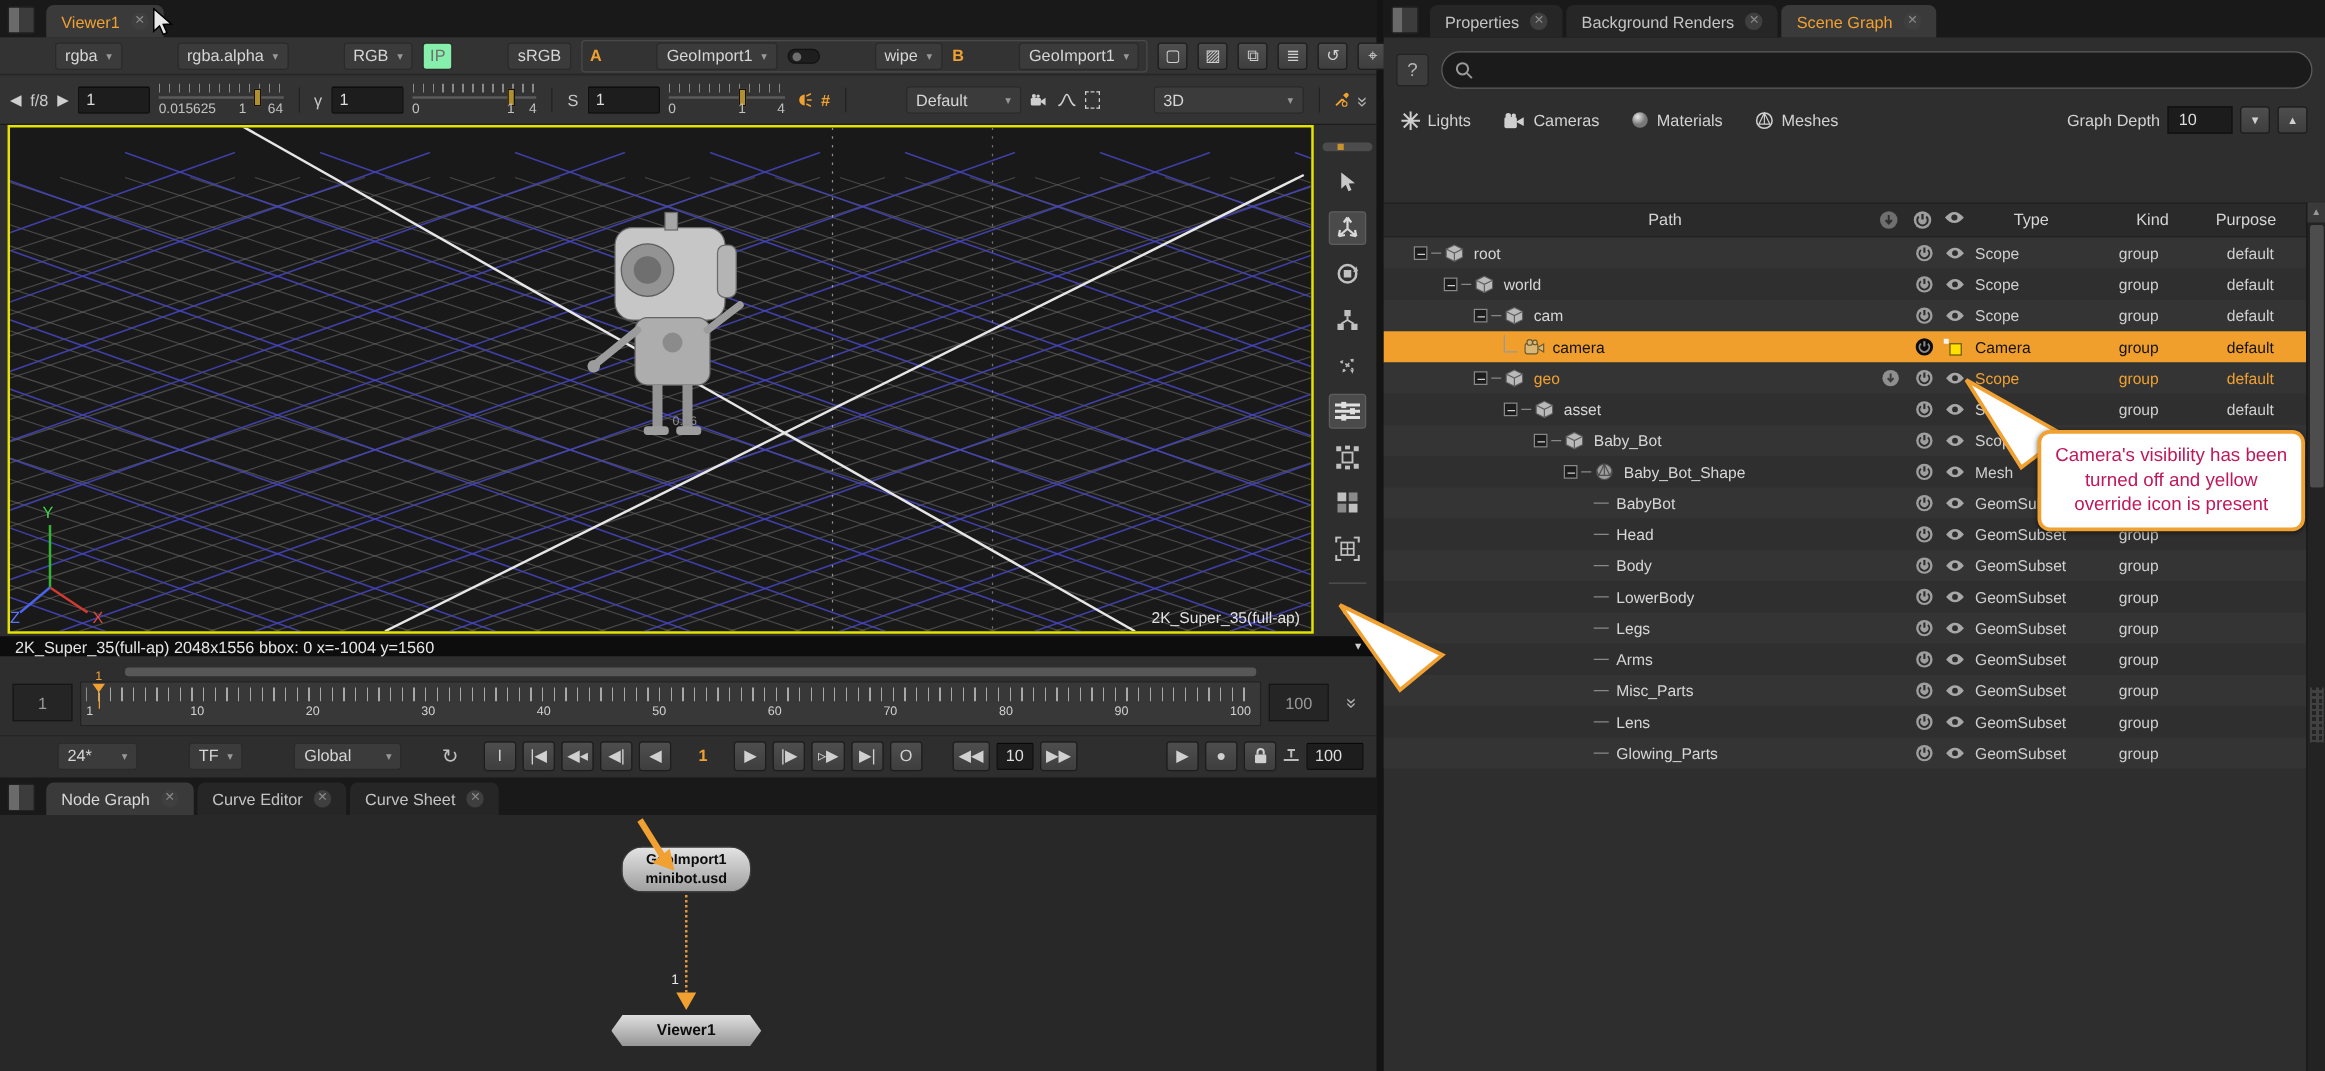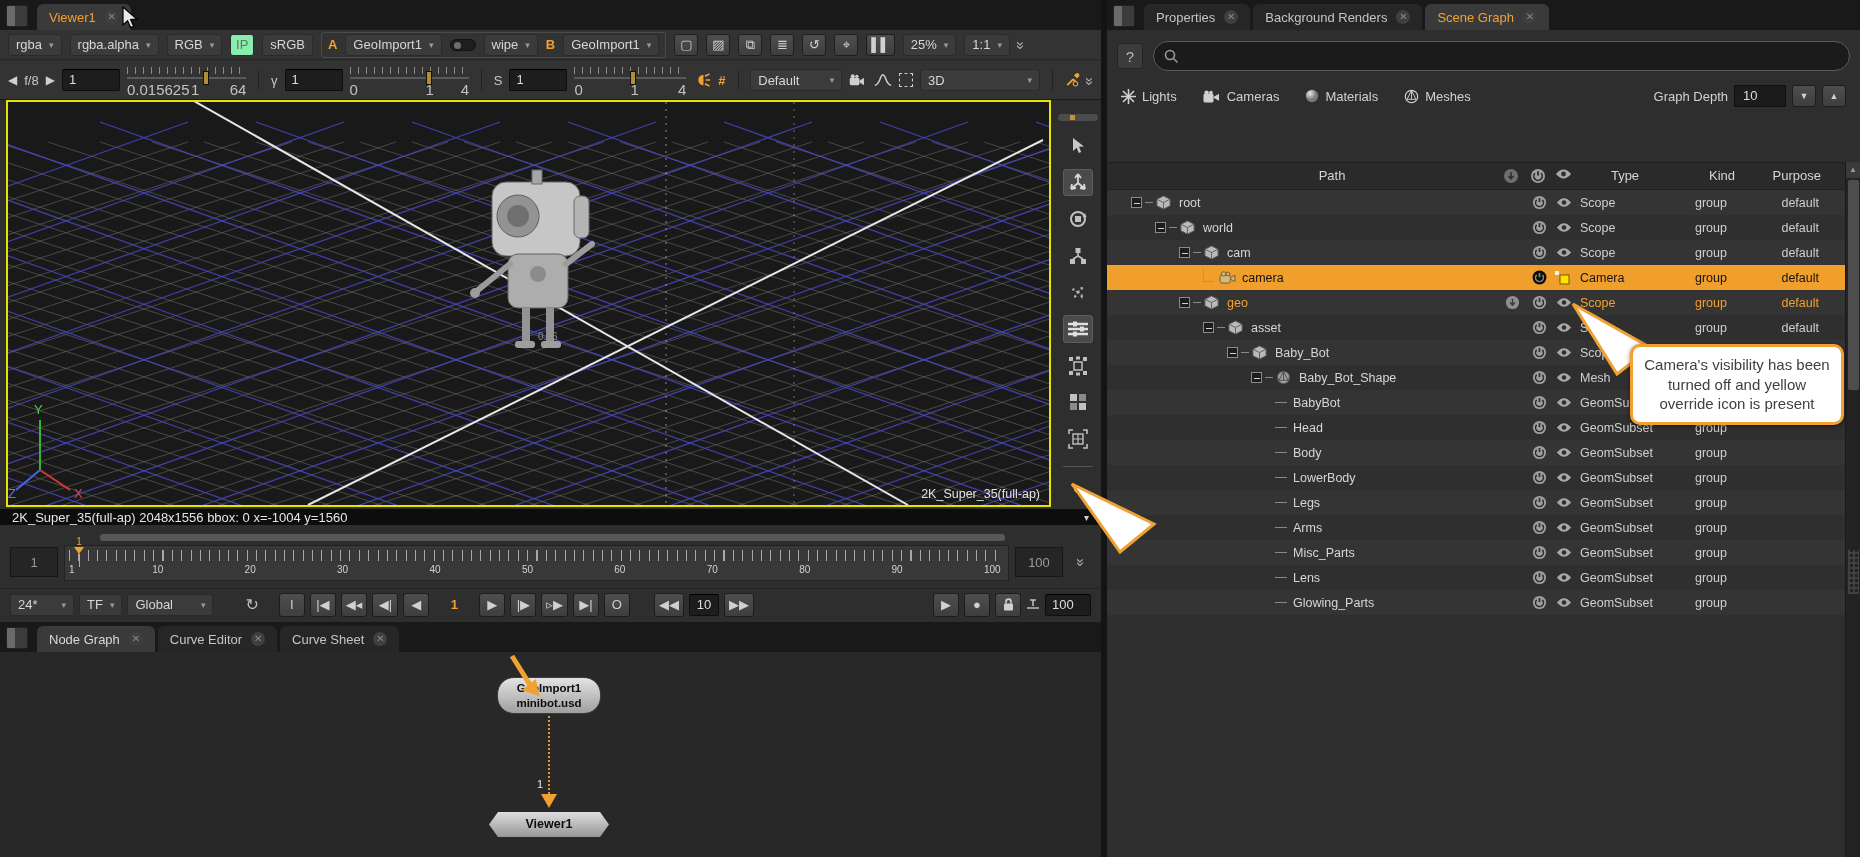--- a/index.html
+++ b/index.html
@@ -10,21 +10,21 @@
   
   .tabbar{display:flex;align-items:flex-end;height:30px;background:#191919;padding-left:4px;gap:3px;}
   .panel-icon{width:22px;height:22px;margin:0 6px 3px 2px;border-radius:2px;
       background:linear-gradient(90deg,#6a6a6a 0 8px,#3c3c3c 8px);border:1px solid #222;}
   .tab{display:flex;align-items:center;gap:9px;height:26px;padding:0 12px;border-radius:6px 6px 0 0;
       background:#262626;color:#c4c4c4;white-space:nowrap;}
   .tab.active{background:#3a3a3a;color:#f0a132;}
   .tab .x{width:14px;height:14px;border-radius:50%;background:#3f3f3f;color:#8a8a8a;font-size:10px;
       line-height:14px;text-align:center;}
   .dd{display:inline-flex;align-items:center;gap:7px;background:#3b3b3b;border:1px solid #2a2a2a;
-      border-radius:3px;height:22px;padding:0 7px;color:#d6d6d6;}
+      border-radius:3px;height:22px;padding:0 7px;color:#d6d6d6;margin-left:36px;}
   .dd .caret{font-size:9px;color:#999;}
   .numbox{display:inline-block;background:#1d1d1d;border:1px solid #0e0e0e;border-top-color:#000;
       border-radius:2px;height:22px;line-height:20px;padding:0 6px;color:#ddd;min-width:58px;}
   .btn{display:inline-flex;align-items:center;justify-content:center;height:22px;min-width:24px;
       padding:0 4px;background:linear-gradient(#4e4e4e,#3e3e3e);border:1px solid #1d1d1d;
       border-radius:3px;color:#d0d0d0;}
   .chev{color:#b5b5b5;display:inline-block;transform:rotate(90deg);font-size:15px;letter-spacing:-2px;}
   .sep{width:1px;height:20px;background:#222;margin:0 5px;}
   .icon{color:#bfbfbf;}
 
@@ -41,21 +41,21 @@
   .wipe-toggle:before{content:"";position:absolute;left:3px;top:2px;width:7px;height:7px;border-radius:50%;background:#6e6e6e;}
   .ipdim{color:#6f6f6f;border-color:#2a2a2a;background:#86efac;}
 
   .vtoolbar2{position:absolute;left:0;top:61px;width:1101px;height:39px;background:#333;
       display:flex;align-items:center;padding:0 8px;gap:7px;border-bottom:1px solid #1c1c1c;}
   .slider{position:relative;width:160px;height:30px;}
   .slider .ticks{position:absolute;left:0;right:0;top:2px;height:7px;
       background:repeating-linear-gradient(90deg,#8a8a8a 0 1px,transparent 1px 8px);}
   .slider .track{position:absolute;left:0;right:0;top:12px;height:2px;background:#5a5a5a;}
   .slider .handle{position:absolute;top:6px;width:6px;height:14px;background:#b08f30;border:1px solid #111;}
-  .slider .lab{position:absolute;top:16px;font-size:15px;color:#c2c2c2;}
+  .slider .lab{position:absolute;top:16px;font-size:11px;color:#c2c2c2;}
   .arrowbtn{color:#cfcfcf;font-size:12px;}
 
   .viewport{position:absolute;left:6px;top:100px;width:1045px;height:407px;background:#191919;
       border:2px solid #e4e400;overflow:hidden;}
   .side-toolbar{position:absolute;left:1055px;top:100px;width:46px;height:407px;background:#2e2e2e;
       display:flex;flex-direction:column;align-items:center;gap:9px;padding-top:14px;}
   .side-toolbar .mini-scroll{width:40px;height:7px;border-radius:4px;background:#4c4c4c;position:relative;margin-bottom:2px;}
   .side-toolbar .mini-scroll:before{content:"";position:absolute;left:12px;top:1px;width:5px;height:5px;background:#c8922c;}
   .stool{width:30px;height:28px;display:flex;align-items:center;justify-content:center;border-radius:3px;}
   .stool.on{background:#4a4a4a;border:1px solid #5e5e5e;}
@@ -154,21 +154,21 @@
 
   .vscroll{position:absolute;right:0;top:162px;width:15px;height:695px;background:#232323;border-left:1px solid #191919;}
   .vscroll .up{height:16px;background:#3a3a3a;color:#999;font-size:8px;text-align:center;line-height:16px;}
   .vscroll .thumb{position:absolute;left:2px;top:18px;width:11px;height:210px;background:#4d4d4d;border-radius:2px;}
   .vscroll .grip{position:absolute;left:2px;top:388px;width:11px;height:44px;
       background:repeating-linear-gradient(0deg,#555 0 2px,transparent 2px 5px),
                  repeating-linear-gradient(90deg,#555 0 2px,transparent 2px 5px);opacity:.6;}
 
   
   .callout{position:absolute;background:#fff;border:3px solid #f0a132;border-radius:10px;
-      color:#404040;font-size:15px;text-align:center;padding:8px 6px;line-height:1.3;z-index:52;
+      color:#be185d;font-size:15px;text-align:center;padding:8px 6px;line-height:1.3;z-index:52;
       box-shadow:0 1px 4px rgba(0,0,0,.5);}
   .co-tail{position:absolute;z-index:51;}
   .ng-arrow{position:absolute;z-index:40;}
 </style>
 </head>
 <body>
 
 <div class="app">
 
   <div class="left">

